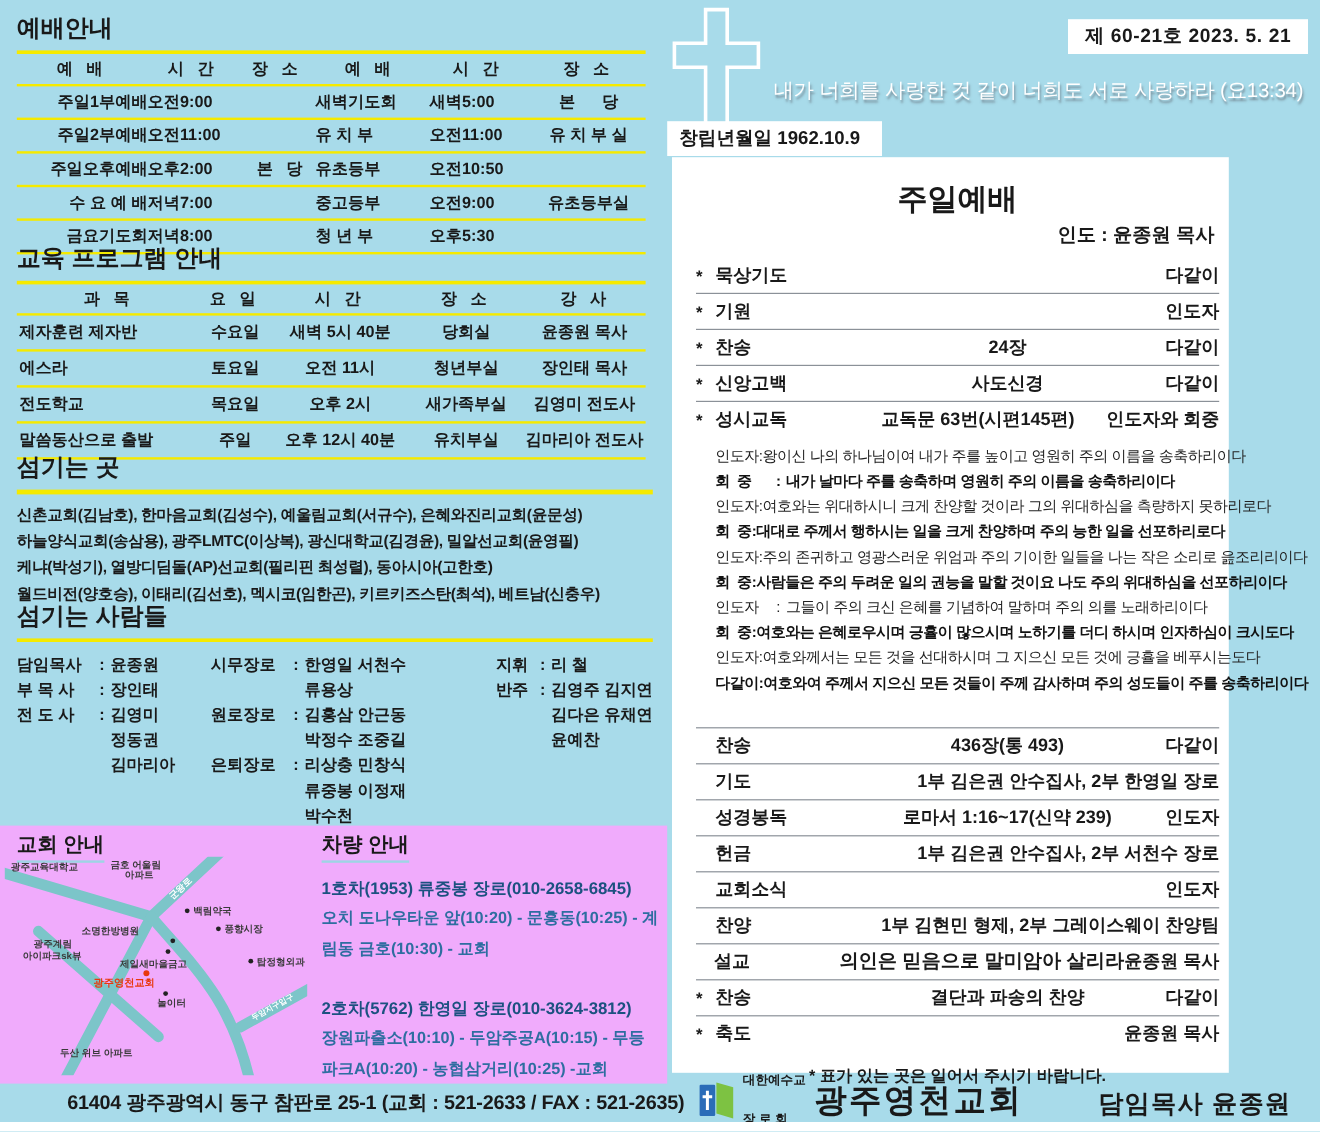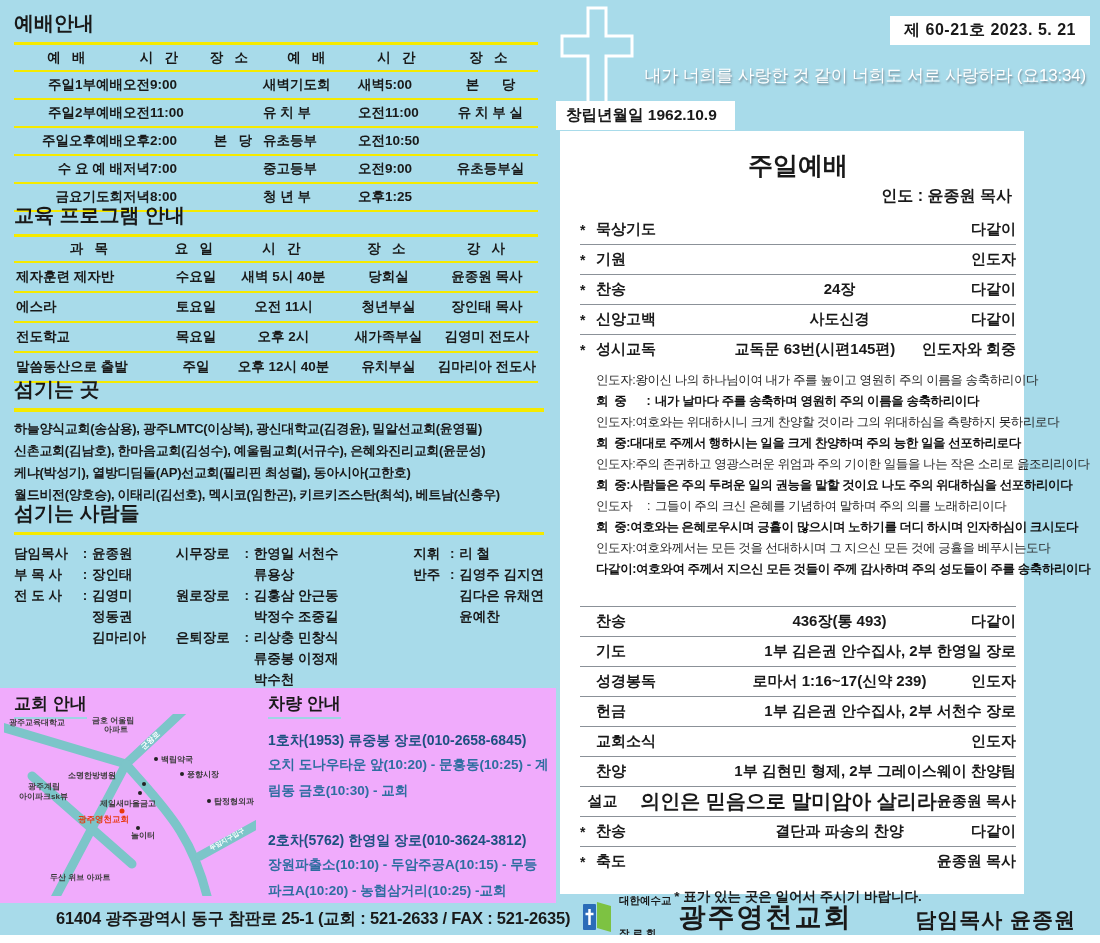--- a/index.html
+++ b/index.html
@@ -90,21 +90,21 @@
   .svc-leader{text-align:right;font-size:16px;font-weight:800;margin:2px 4px 8px 0;}
   .orow{display:flex;align-items:center;height:29px;font-size:15px;font-weight:700;}
   #order1 .orow{border-bottom:1px solid #8b9198;}
   #order1 .orow:last-child{border-bottom:none;}
   #order2{margin-top:26px;}
   #order2 .orow{border-top:1px solid #8b9198;}
   .ostar{width:16px;text-align:left;font-size:14px;}
   .oitem{width:112px;white-space:pre;}
   .odetail{flex:1;text-align:center;white-space:pre;}
   .owho{text-align:right;white-space:nowrap;}
-  .oem .odetail{font-size:20px;font-weight:800;}
+  .oem .odetail{font-size:16px;font-weight:800;}
   #reading-lines{margin:6px 0 0 16px;}
   .rline{display:flex;font-size:12.5px;line-height:21px;font-weight:500;color:#222;letter-spacing:-0.4px;}
   .rline.rbold{font-weight:800;color:#111;}
   .rspeaker{width:46px;white-space:pre;}
   .rcolon{width:13px;text-align:center;}
   .rtext{flex:1;white-space:nowrap;}
   .svc-foot{text-align:center;font-size:13.5px;font-weight:700;margin-top:12px;}
 
   .map-label{font-size:8px;font-weight:600;fill:#3a3a3a;}
   .map-label2{font-size:8.5px;font-weight:800;fill:var(--red);}
@@ -156,21 +156,21 @@
           <div class="wcell c2"></div>
           <div class="wcell c3">중고등부</div>
           <div class="wcell c4">오전9:00</div>
           <div class="wcell c5">유초등부실</div>
         </div>
         <div class="wrow">
           <div class="wcell c0">금요기도회</div>
           <div class="wcell c1">저녁8:00</div>
           <div class="wcell c2"></div>
           <div class="wcell c3">청 년 부</div>
-          <div class="wcell c4">오후1:25</div>
+          <div class="wcell c4">오후5:30</div>
           <div class="wcell c5"></div>
         </div>
       </div>
   </div>
 
   <div class="sec" id="sec-education">
     <h2 class="sec-title">교육 프로그램 안내</h2>
     <div class="erow ehead" id="education-head">
         <div class="ecell e0">과   목</div>
         <div class="ecell e1">요   일</div>
@@ -206,22 +206,22 @@
           <div class="ecell e2">오후 12시 40분</div>
           <div class="ecell e3">유치부실</div>
           <div class="ecell e4">김마리아 전도사</div>
         </div>
       </div>
   </div>
 
   <div class="sec" id="sec-places">
     <h2 class="sec-title thick">섬기는 곳</h2>
     <div class="pl-lines" id="places-lines">
+        <div class="pl-line">신촌교회(김남호), 한마음교회(김성수), 예울림교회(서규수), 은혜와진리교회(윤문성)</div>
         <div class="pl-line">하늘양식교회(송삼용), 광주LMTC(이상복), 광신대학교(김경윤), 밀알선교회(윤영필)</div>
-        <div class="pl-line">신촌교회(김남호), 한마음교회(김성수), 예울림교회(서규수), 은혜와진리교회(윤문성)</div>
         <div class="pl-line">케냐(박성기), 열방디딤돌(AP)선교회(필리핀 최성렬), 동아시아(고한호)</div>
         <div class="pl-line">월드비전(양호승), 이태리(김선호), 멕시코(임한곤), 키르키즈스탄(최석), 베트남(신충우)</div>
       </div>
   </div>
 
   <div class="sec" id="sec-people">
     <h2 class="sec-title">섬기는 사람들</h2>
     <div class="pe-cols">
       <div class="pe-col1" id="people-col1">
           <div class="prow">

